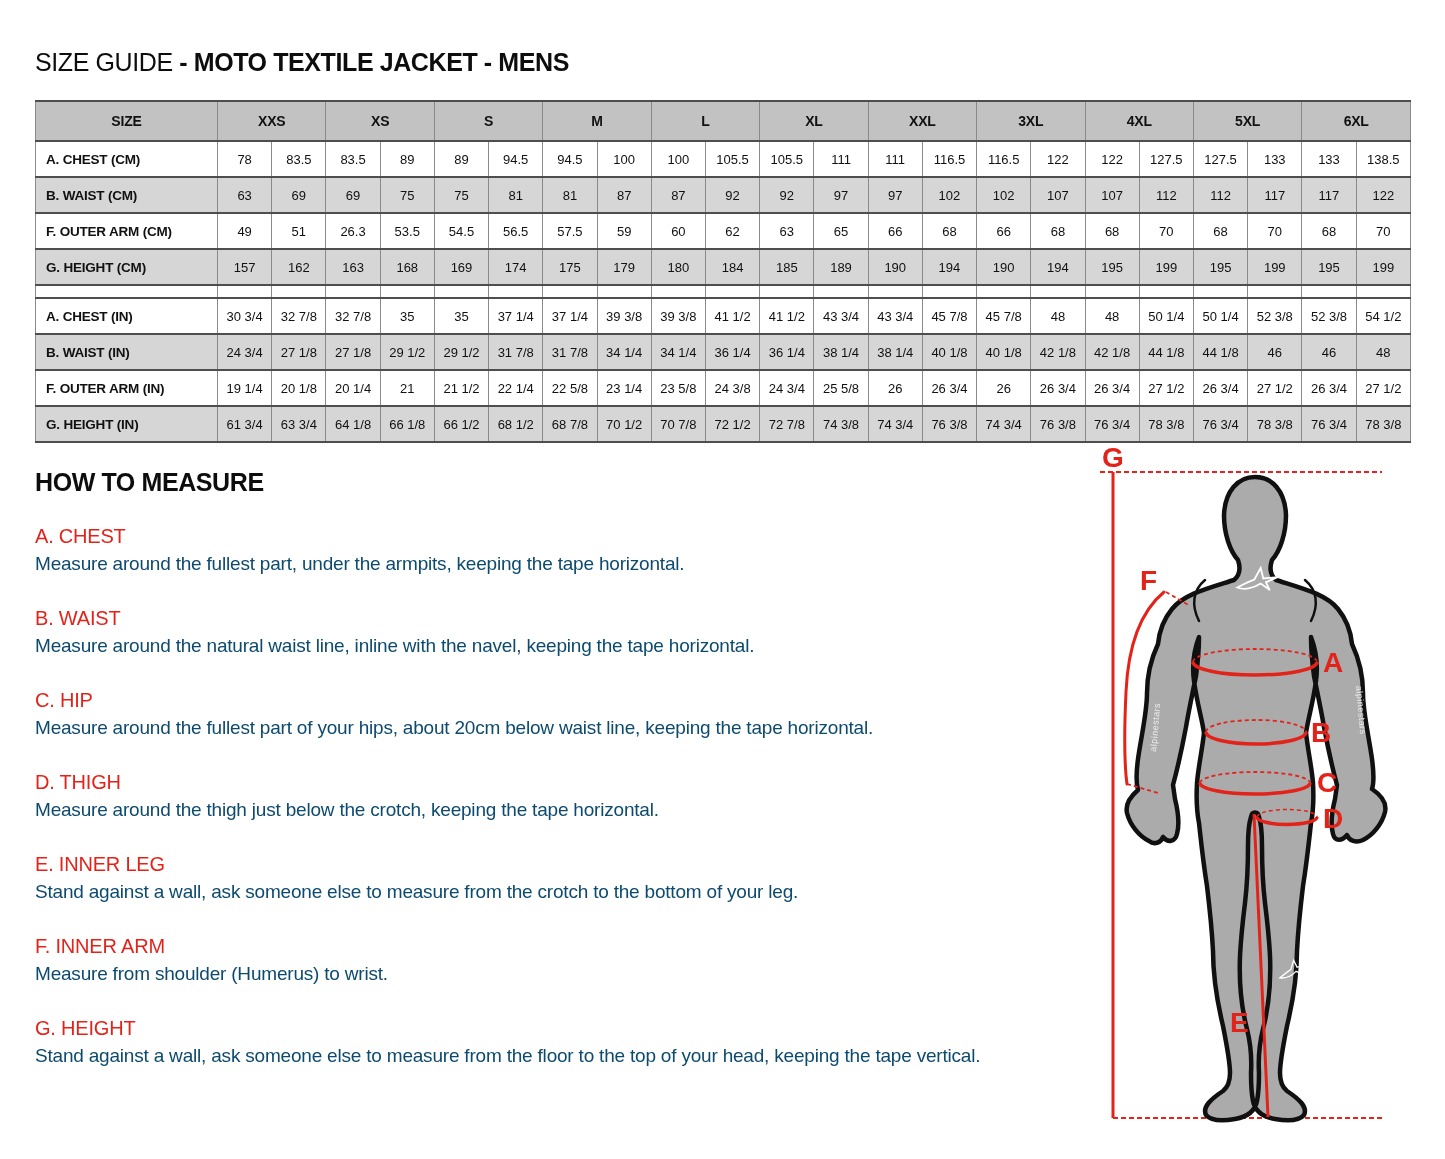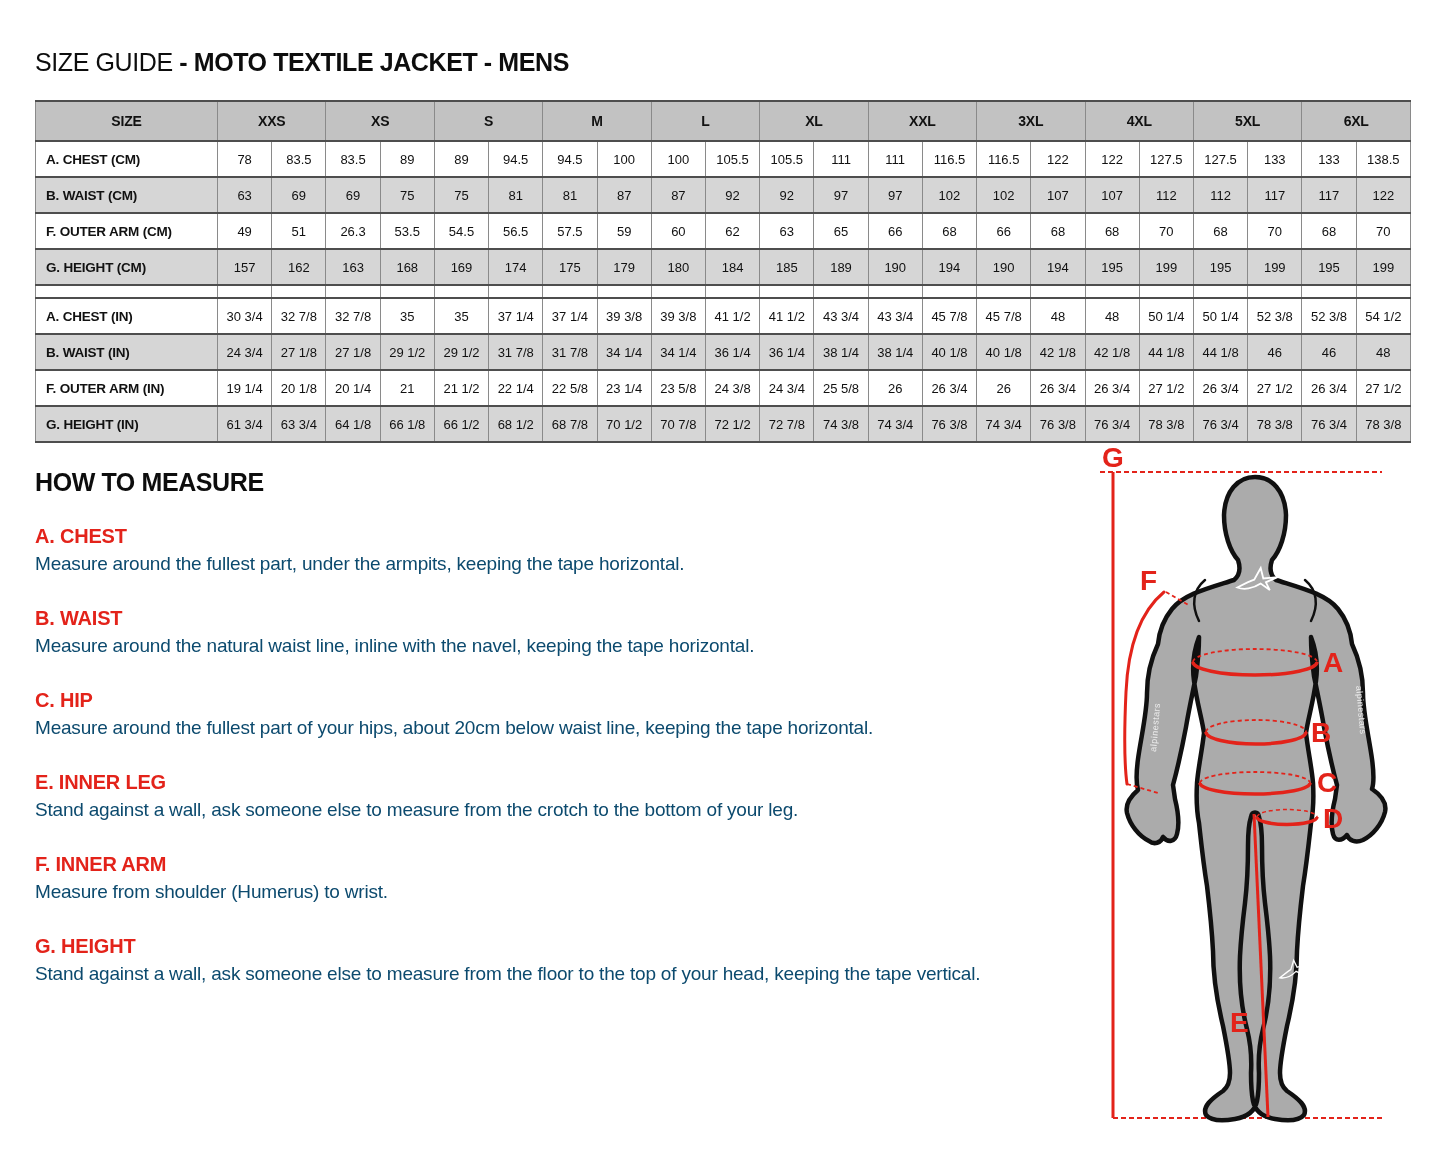--- a/index.html
+++ b/index.html
@@ -36,21 +36,21 @@
   }
   table.size-table tr.stripe td{background:#d6d6d6;}
   table.size-table tr.spacer td{height:11px;background:#fff;}
 
   
   .measure{position:absolute;left:35px;top:468px;width:1050px;}
   .measure h2{
     margin:0 0 16px 0;font-size:25px;font-weight:800;color:#0d0d0d;letter-spacing:-0.4px;
   }
   .measure h3{
-    margin:32px 0 4px 0;font-size:20px;font-weight:700;letter-spacing:-0.2px;
+    margin:32px 0 4px 0;font-size:20px;font-weight:400;letter-spacing:-0.2px;
   }
   .measure .msec:first-of-type h3{margin-top:28px;}
   .measure p{margin:0;font-size:19px;line-height:23px;color:#0c4a6e;letter-spacing:-0.2px;}
 
   
   .figure{position:absolute;left:1080px;top:440px;width:365px;height:700px;}
   .figure svg{display:block;width:365px;height:700px;}
   .fig-label{font-family:"Liberation Sans","DejaVu Sans",sans-serif;font-weight:800;font-size:28px;}
   .arm-brand{font-family:"Liberation Sans","DejaVu Sans",sans-serif;font-size:9px;letter-spacing:0.5px;fill:#f4f4f4;opacity:0.9;}
 </style>
@@ -345,20 +345,24 @@
     </div>
     <div class="msec">
       <h3 style="color:#e3231a">B. WAIST</h3>
       <p>Measure around the natural waist line, inline with the navel, keeping the tape horizontal.</p>
     </div>
     <div class="msec">
       <h3 style="color:#e3231a">C. HIP</h3>
       <p>Measure around the fullest part of your hips, about 20cm below waist line, keeping the tape horizontal.</p>
     </div>
     <div class="msec">
+      <h3 style="color:#e3231a">D. THIGH</h3>
+      <p>Measure around the thigh just below the crotch, keeping the tape horizontal.</p>
+    </div>
+    <div class="msec">
       <h3 style="color:#e3231a">E. INNER LEG</h3>
       <p>Stand against a wall, ask someone else to measure from the crotch to the bottom of your leg.</p>
     </div>
     <div class="msec">
       <h3 style="color:#e3231a">F. INNER ARM</h3>
       <p>Measure from shoulder (Humerus) to wrist.</p>
     </div>
     <div class="msec">
       <h3 style="color:#e3231a">G. HEIGHT</h3>
       <p>Stand against a wall, ask someone else to measure from the floor to the top of your head, keeping the tape vertical.</p>

